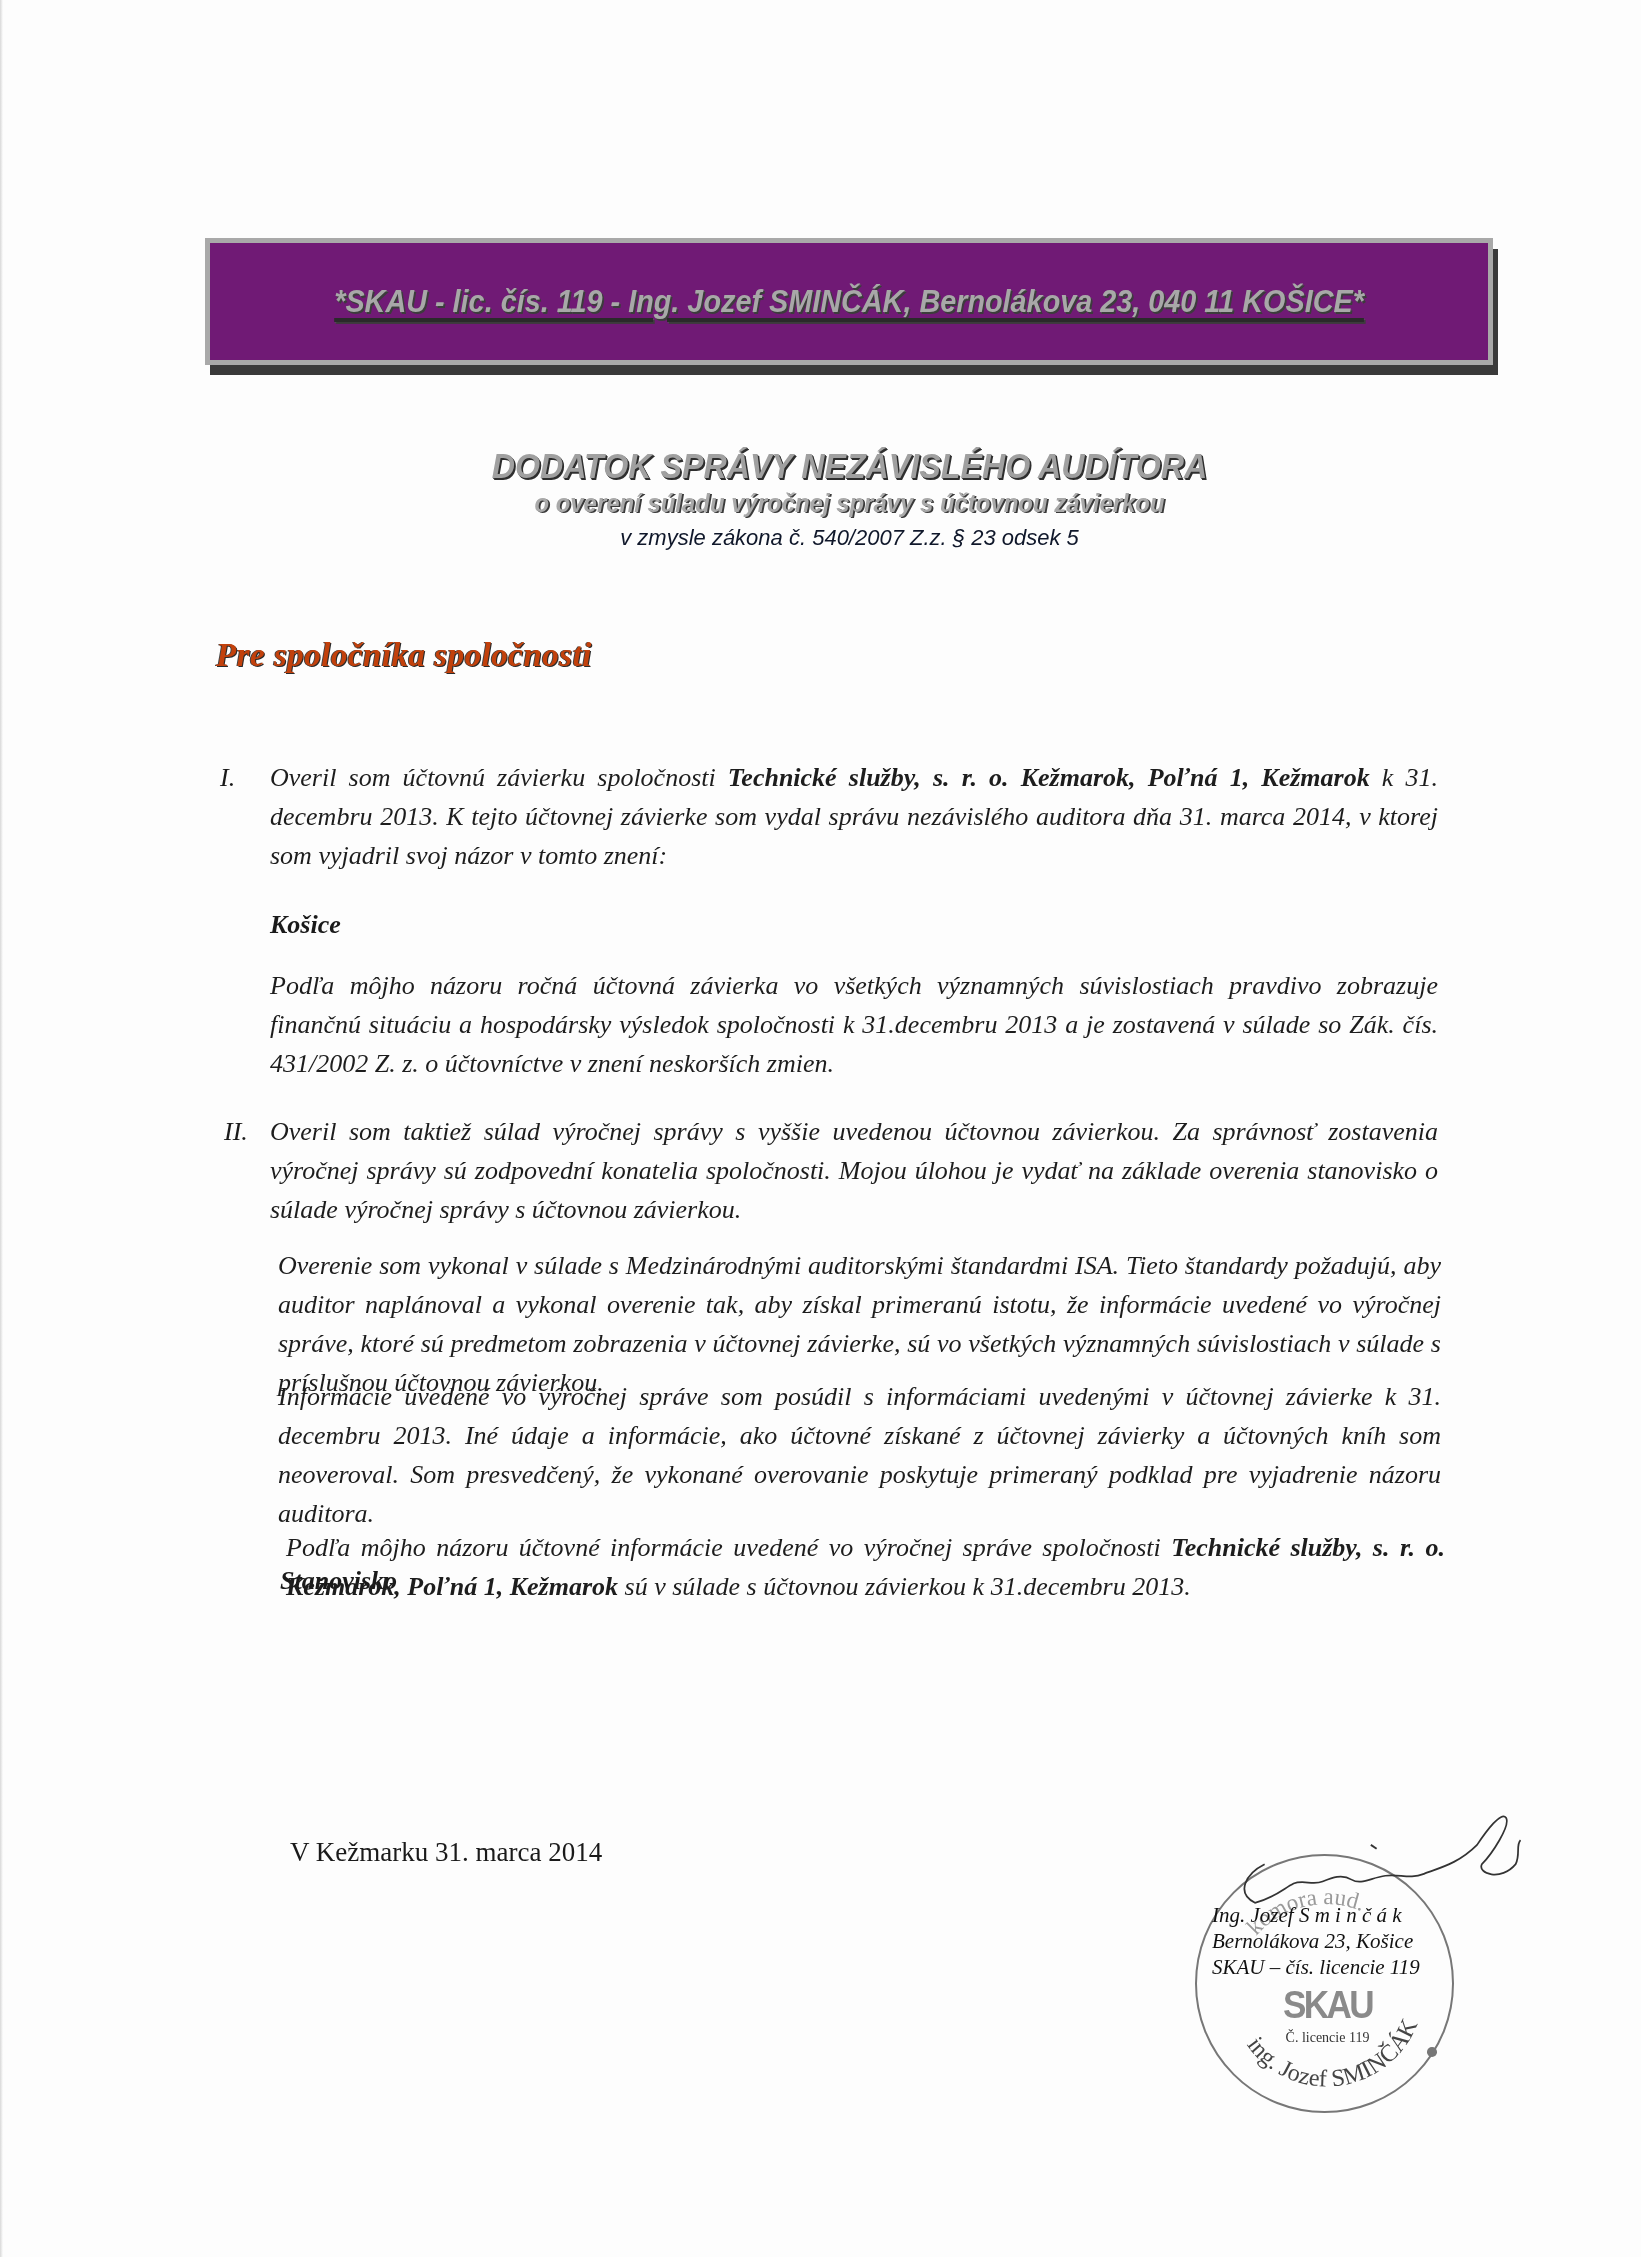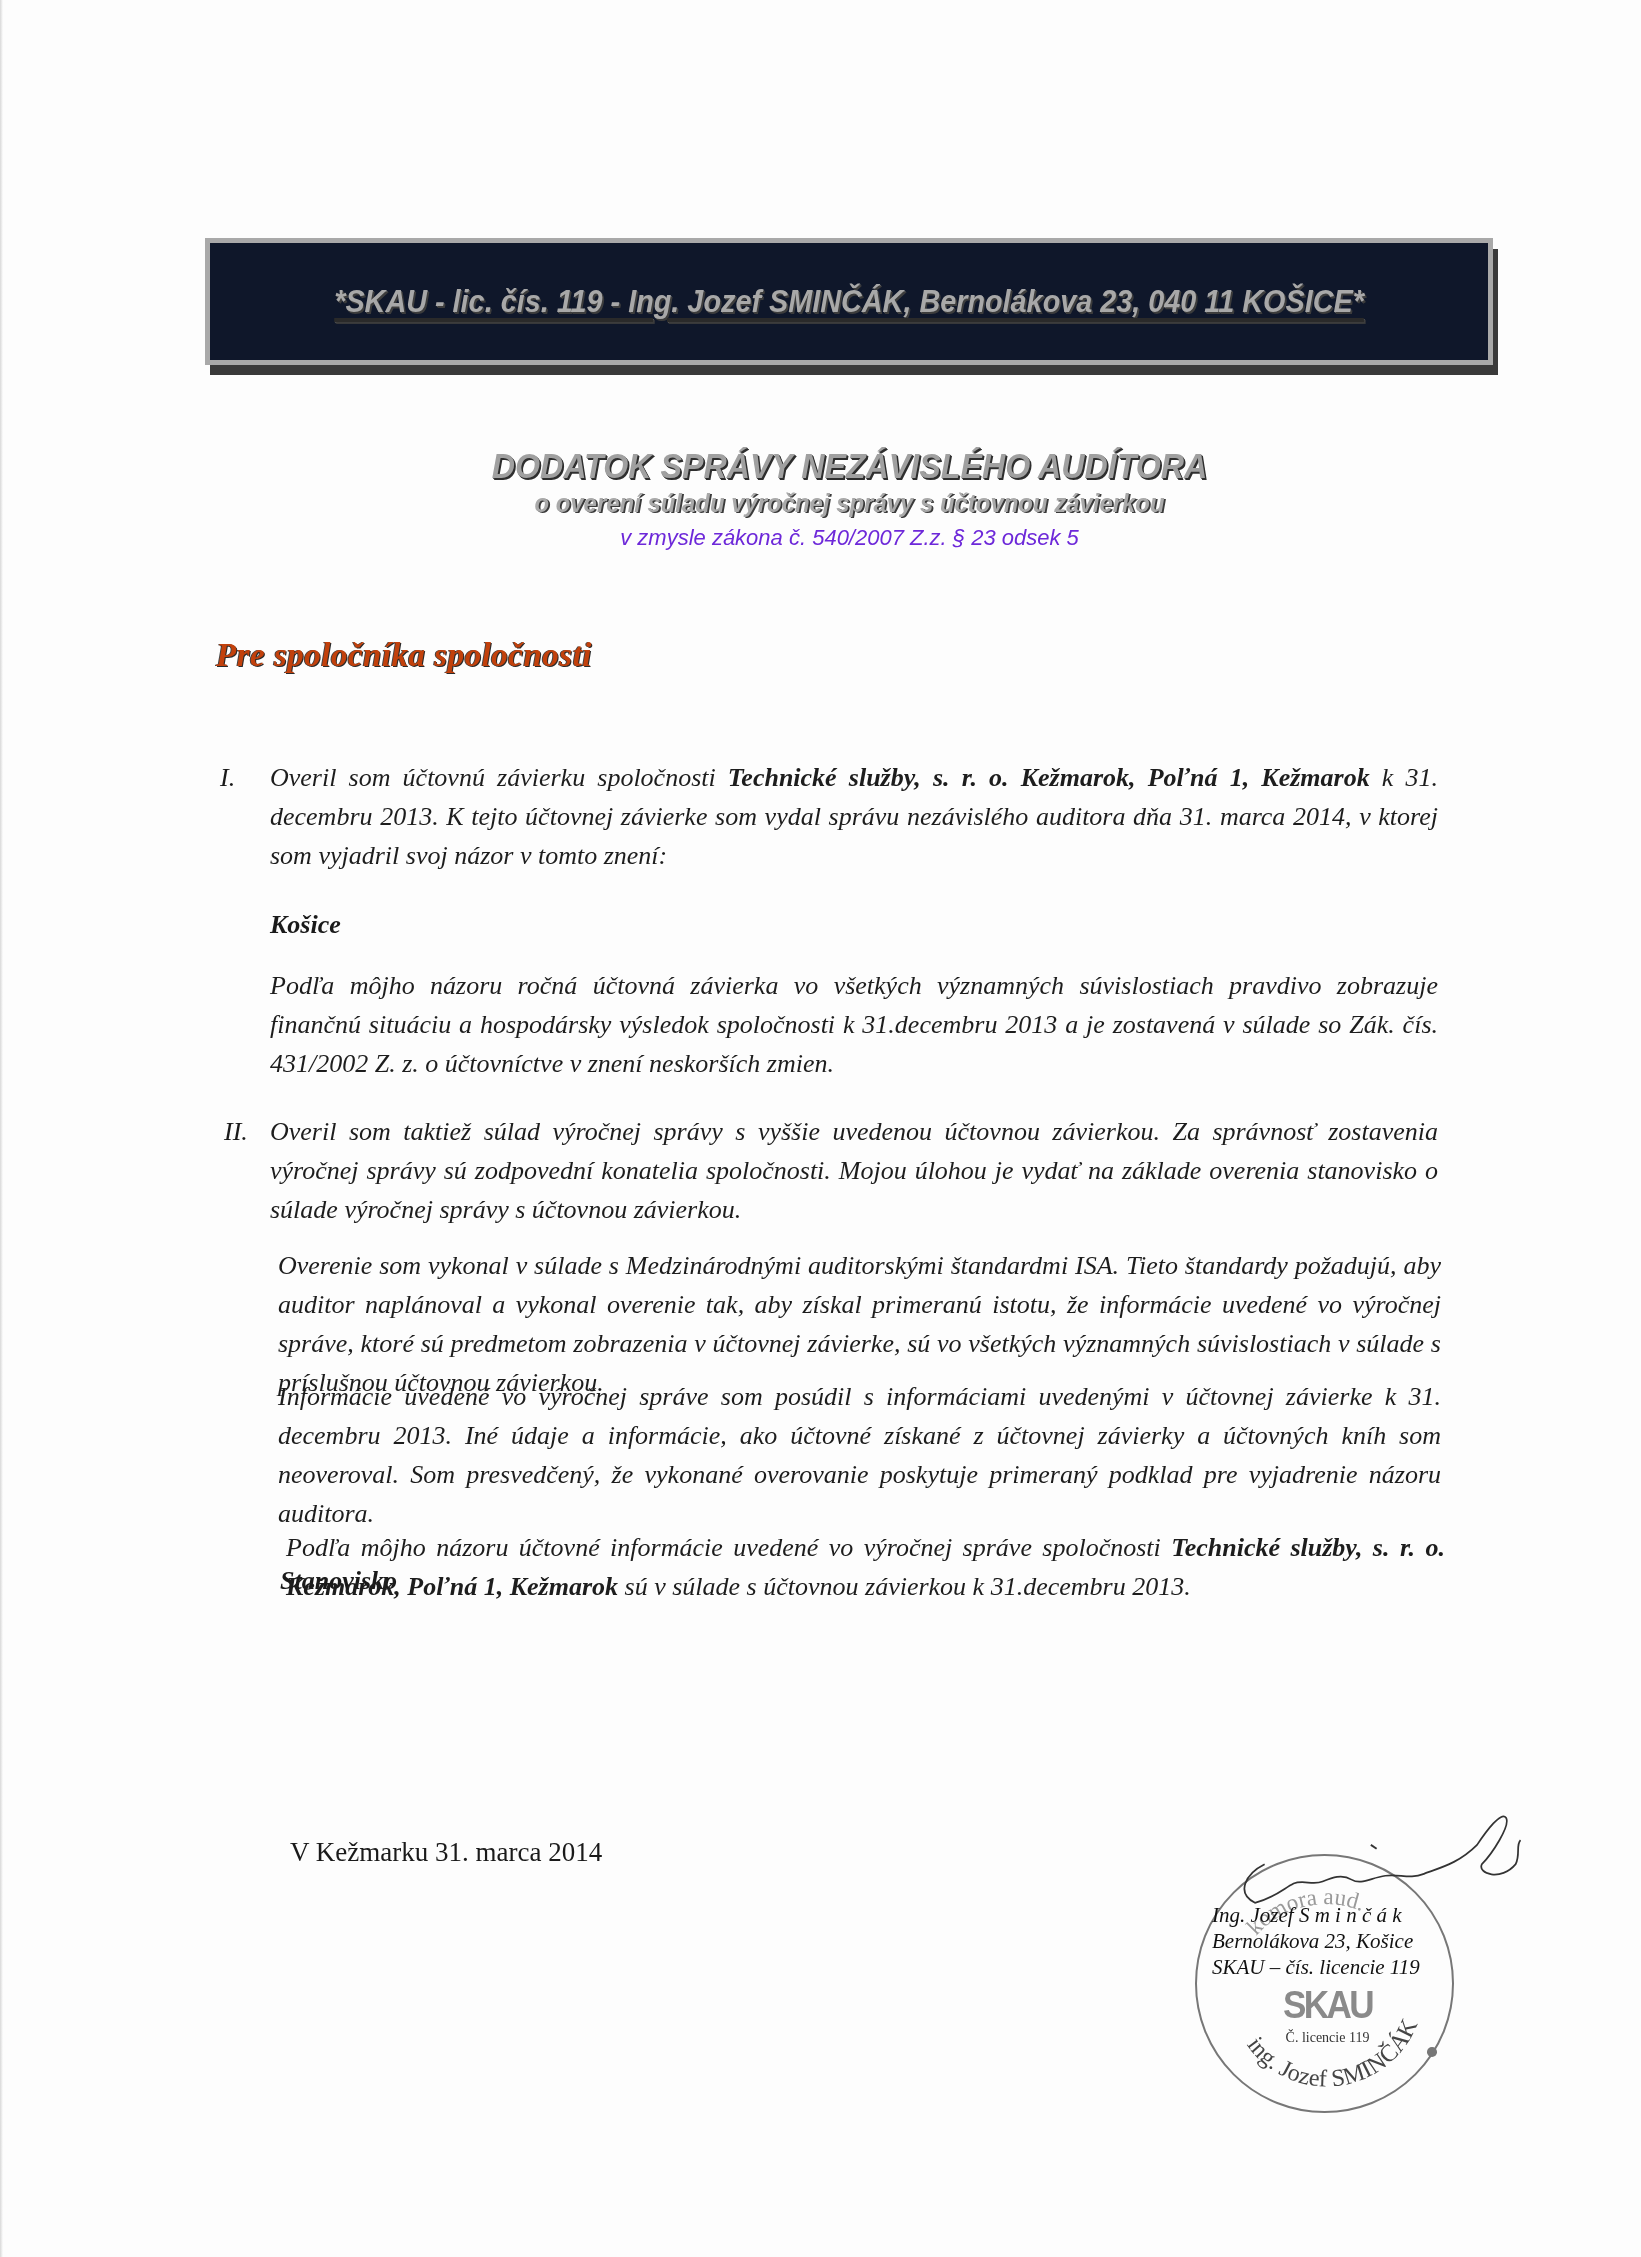--- a/index.html
+++ b/index.html
@@ -14,21 +14,21 @@
     position: absolute; left: 0; top: 0; bottom: 0; width: 2.9px;
     background: linear-gradient(to right, #d8d8d8, #fdfdfd);
   }
   
   .banner-shadow {
     position: absolute; left: 210px; top: 249px; width: 1288px; height: 126px;
     background: #3a3a3a;
   }
   .banner {
     position: absolute; left: 205px; top: 238px; width: 1288px; height: 127px;
-    background: #0f172a;
+    background: #701a75;
     border: 5.8px solid #a9a9a9;
     box-sizing: border-box;
     display: flex; align-items: center; justify-content: center;
   }
   .banner-text {
     font-family: "Liberation Sans", sans-serif;
     font-weight: bold; font-style: italic;
     font-size: 32px;
     color: #a8a8a8;
     text-decoration: underline;
@@ -55,21 +55,21 @@
   .subtitle {
     font-family: "Liberation Sans", sans-serif;
     font-weight: bold; font-style: italic;
     font-size: 26px; color: #a9a9a9;
     text-shadow: 1.9px 1px 0 #3a3a3a;
     margin-top: 1.9px; margin-left: 58px;
     transform: scaleX(0.92);
   }
   .law {
     font-family: "Liberation Sans", sans-serif;
-    font-style: italic; font-size: 22px; color: #6d28d9;
+    font-style: italic; font-size: 22px; color: #0f172a;
     margin-top: 5.8px; margin-left: 58px;
   }
   .addressee {
     position: absolute; left: 216px; top: 637px;
     font-family: "Liberation Serif", serif;
     font-weight: bold; font-style: italic;
     font-size: 33px; color: #c2410c;
     text-shadow: 1px 1px 0 #2a2a2a, -1px 0 0 #444;
     letter-spacing: 0.5px;
   }

